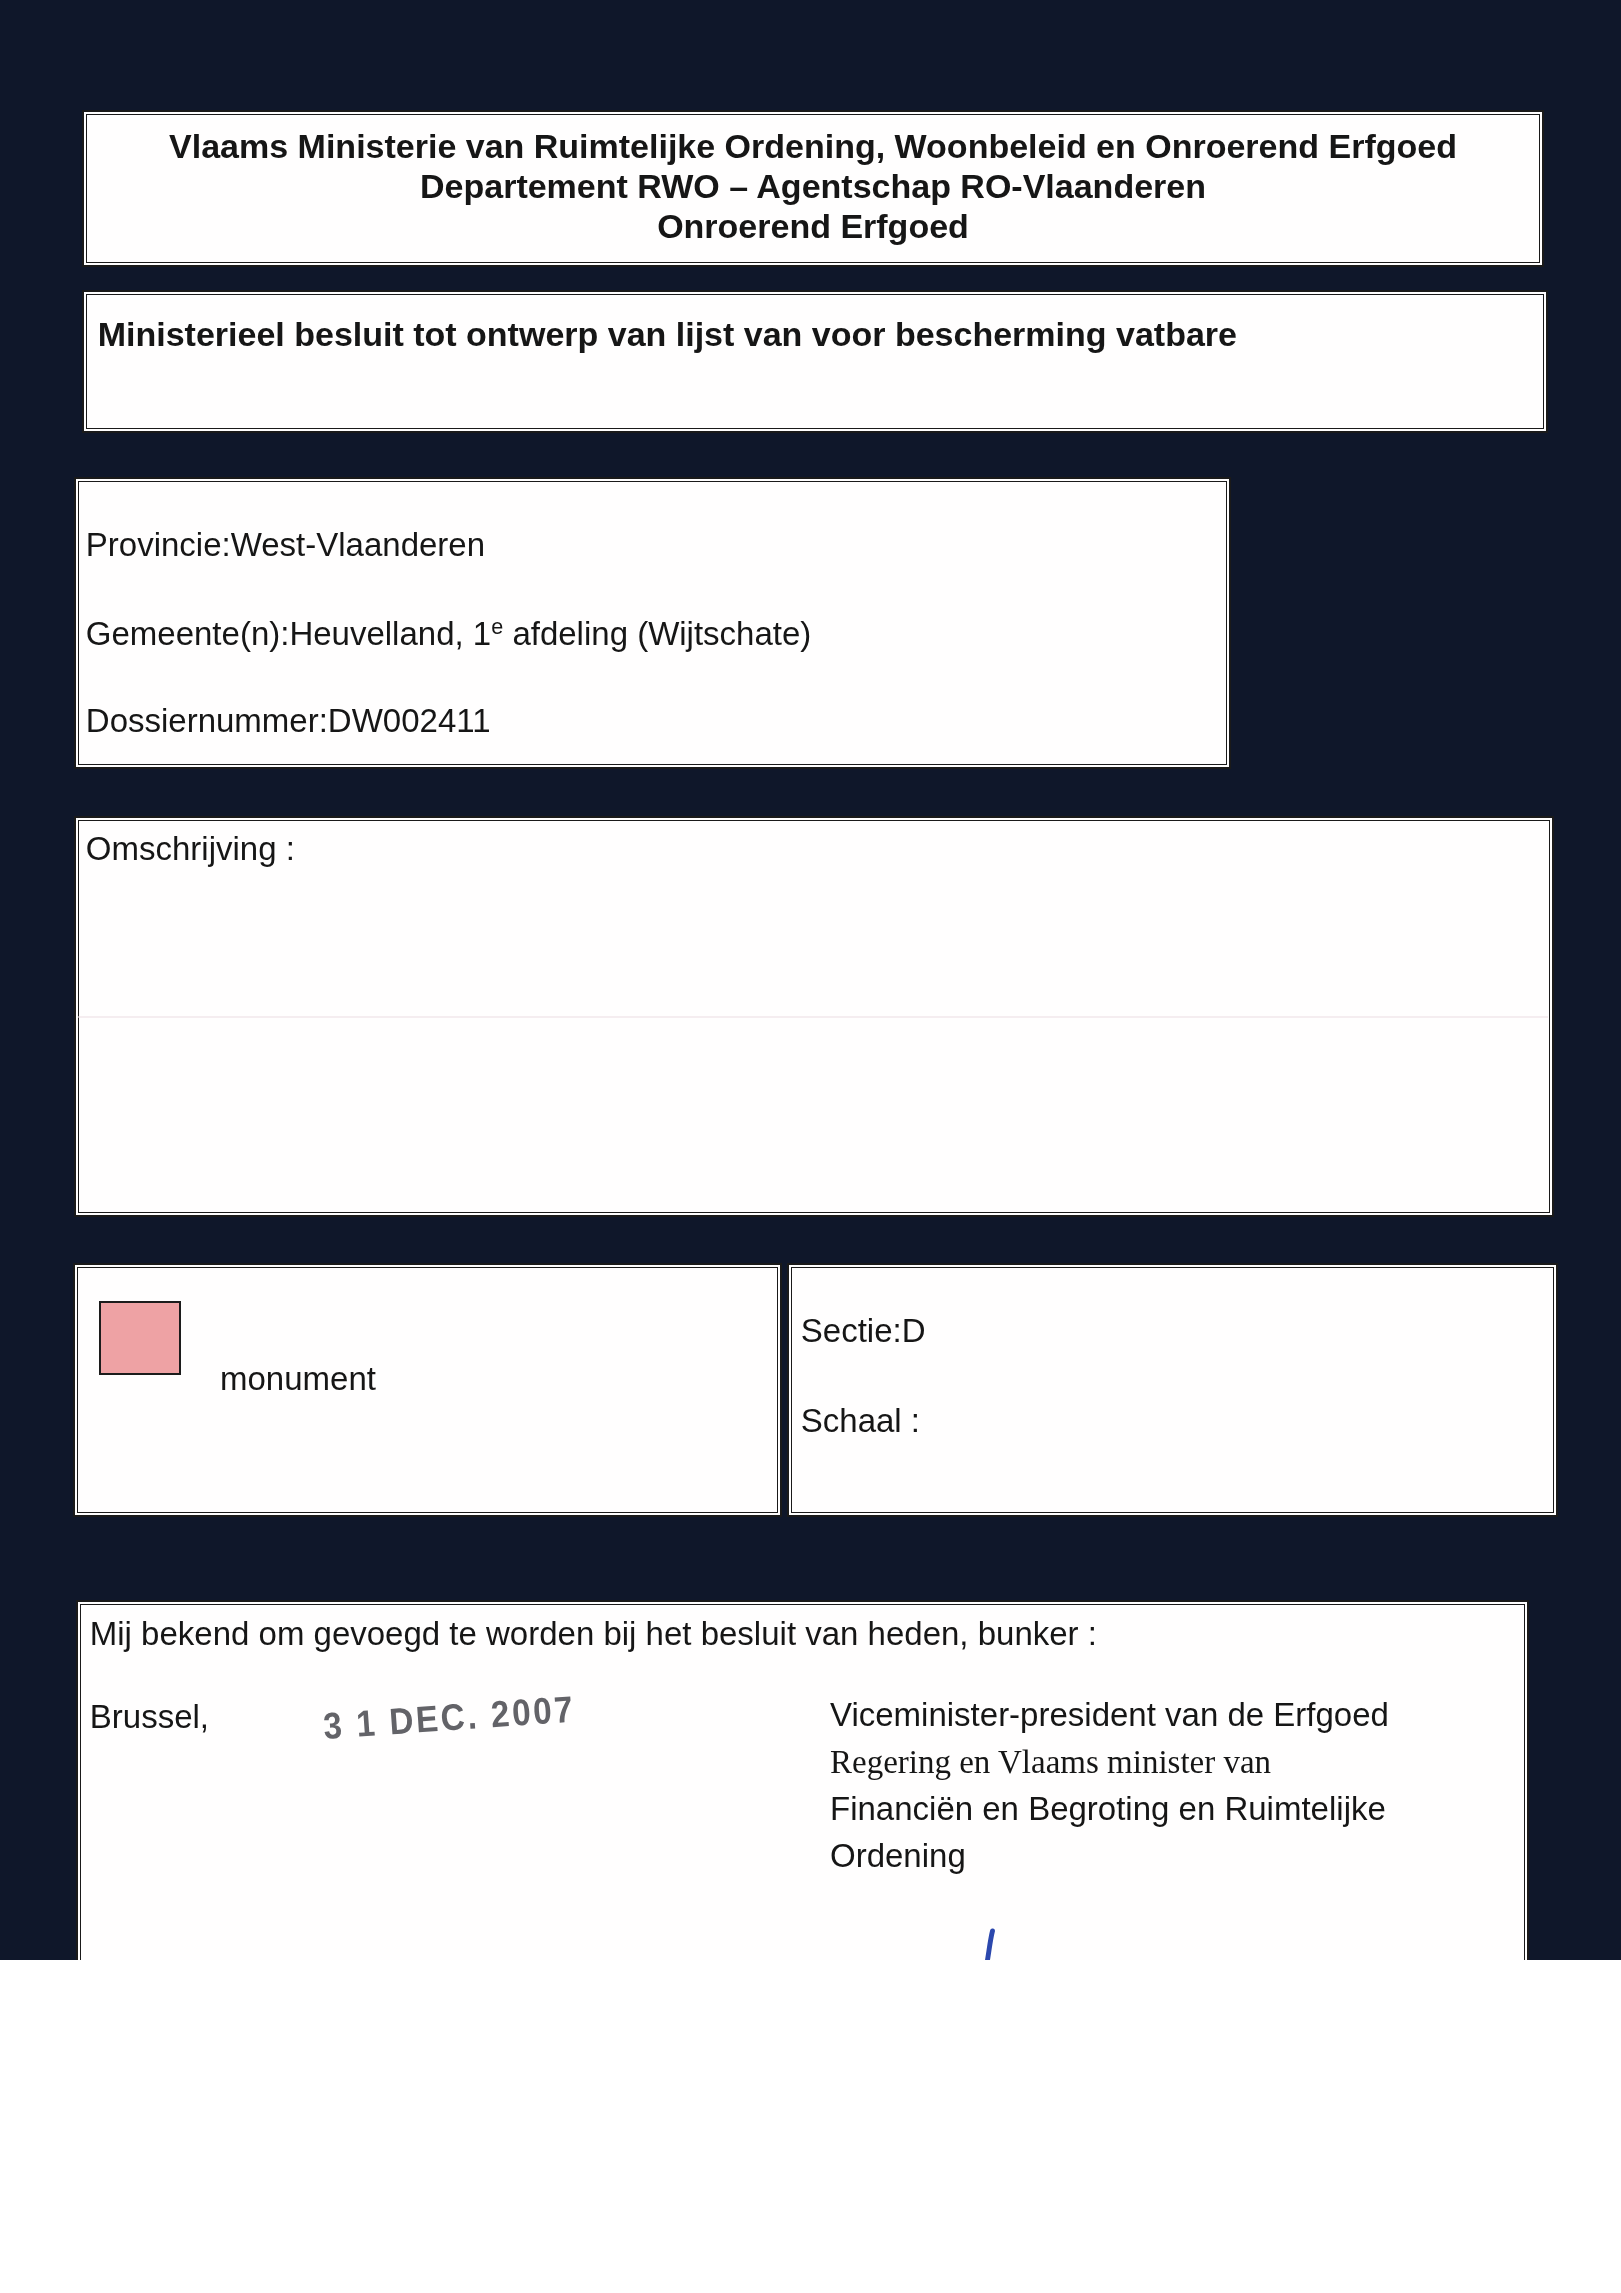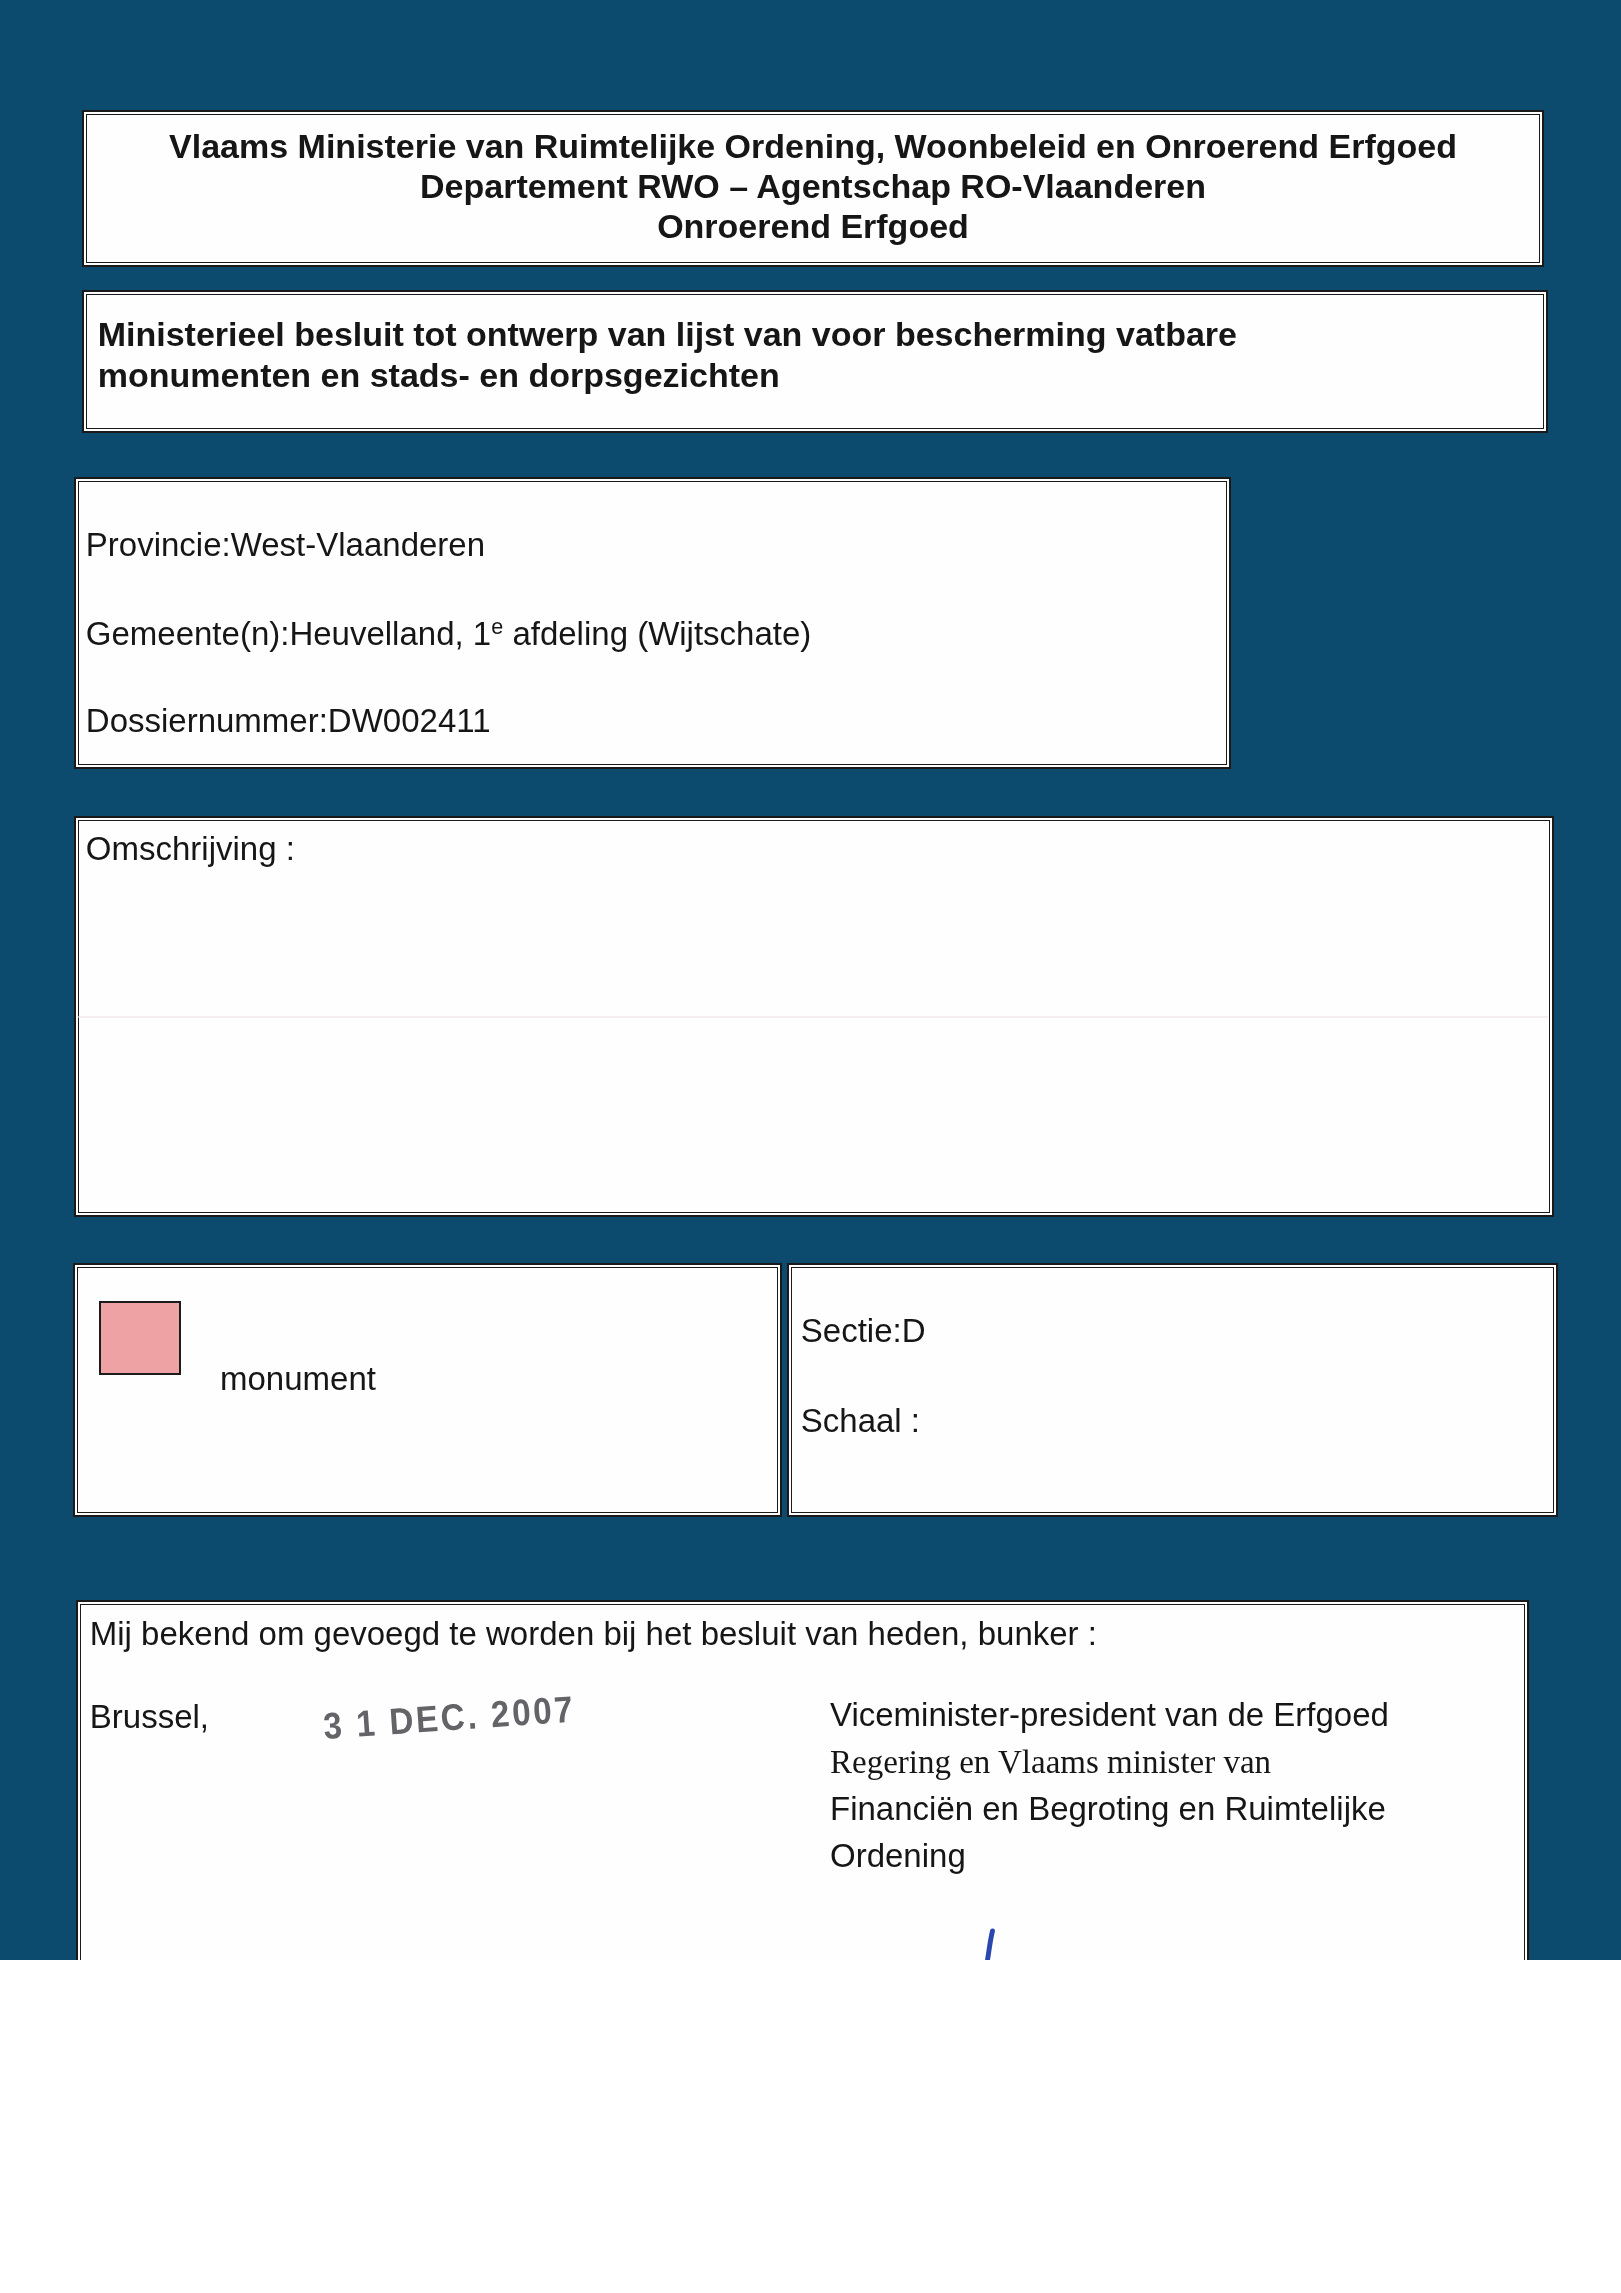--- a/index.html
+++ b/index.html
@@ -1,17 +1,17 @@
 <!DOCTYPE html>
 <html><head>
 <meta charset="utf-8">
 <style>
   html,body { margin:0; padding:0; background:#ffffff; }
   .page {
-    position:relative; width:1621px; height:1960px; background:#0c4a6e;
+    position:relative; width:1621px; height:1960px; background:#0f172a;
     font-family:"Liberation Sans", sans-serif; color:#161616; overflow:hidden;
   }
   .box { position:absolute; background:#fffefe; border:2.9px solid #1a1a1a; box-sizing:border-box; }
   .box-liner { position:absolute; inset:2px; border:1px solid #1a1a1a; pointer-events:none; }
   .t { position:absolute; font-size:33px; line-height:1.18; white-space:nowrap; color:#161616; }
   .center { left:0; right:0; text-align:center; white-space:normal; }
   .hline { font-size:34px; font-weight:bold; }
   .sup { font-size:21.6px; vertical-align:10.8px; }
   .stamp {
     position:absolute; font-size:37px; font-weight:bold; letter-spacing:2.9px;
@@ -31,21 +31,20 @@
   <div class="box" style="left:82px; top:110px; width:1462px; height:157px;">
     <div class="box-liner"></div>
     <div class="t hline center" style="top:13.7px;">Vlaams Ministerie van Ruimtelijke Ordening, Woonbeleid en Onroerend Erfgoed</div>
     <div class="t hline center" style="top:54px;">Departement RWO – Agentschap RO-Vlaanderen</div>
     <div class="t hline center" style="top:94px;">Onroerend Erfgoed</div>
   </div>
 
   <div class="box" style="left:82px; top:290px; width:1466px; height:143px;">
     <div class="box-liner"></div>
     <div class="t hline" style="left:13.7px; top:21.6px;">Ministerieel besluit tot ontwerp van lijst van voor bescherming vatbare</div>
-    <div class="t hline" style="left:13.7px; top:63px;">monumenten en stads- en dorpsgezichten</div>
   </div>
 
   <div class="box" style="left:74px; top:477px; width:1157px; height:292px;">
     <div class="box-liner"></div>
     <div class="t" style="left:9.8px; top:47px;">Provincie:West-Vlaanderen</div>
     <div class="t" style="left:9.8px; top:135px;">
       <span>Gemeente(n):Heuvelland, 1</span><span class="sup">e</span><span> afdeling (Wijtschate)</span>
     </div>
     <div class="t" style="left:9.8px; top:223px;">Dossiernummer:DW002411</div>
   </div>

